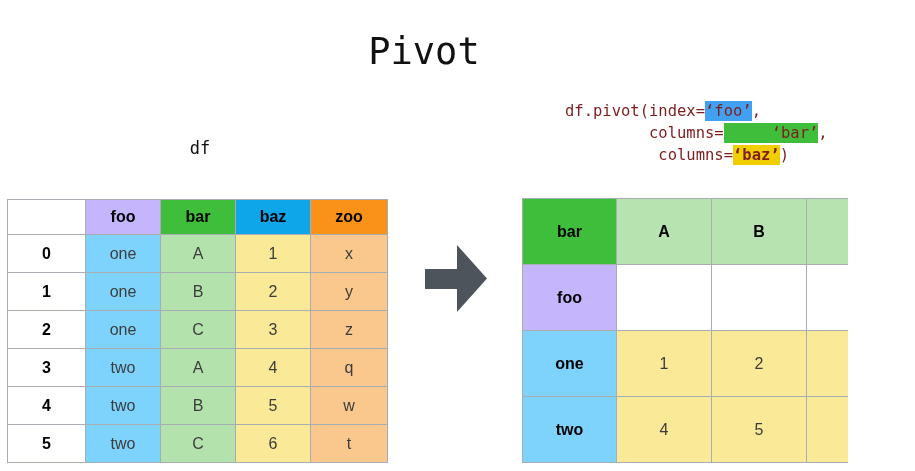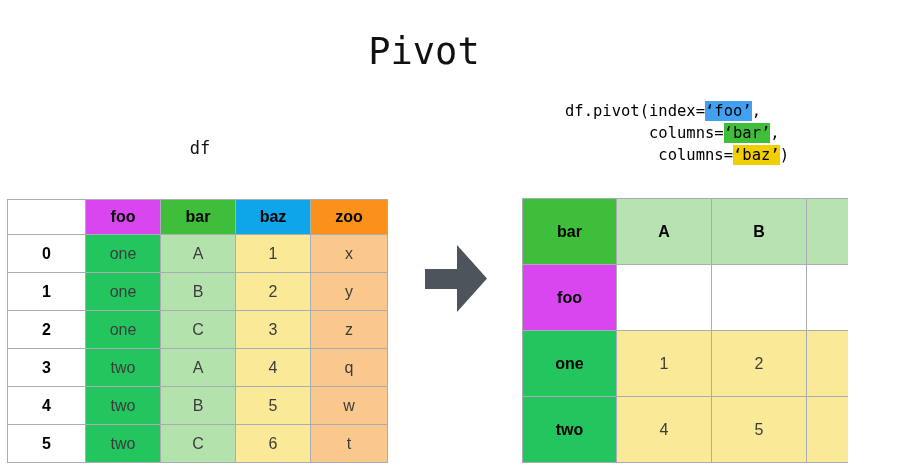--- a/index.html
+++ b/index.html
@@ -32,50 +32,50 @@
     font-size: 17px;
     color: #111111;
   }
   .code-snippet {
     position: absolute;
     left: 565px;
     top: 100px;
     font-family: "DejaVu Sans Mono", "Liberation Mono", monospace;
     font-size: 15.5px;
     line-height: 22px;
-    color: #000000;
+    color: #7f1d1d;
     white-space: pre;
   }
   .hl { padding: 1px 0; }
   .hl-blue   { background: #42A0F0; }
-  .hl-green  { background: #3FBE3C; }
-  .hl-yellow { background: #F0CE00; }
+  .hl-green  { background: #3FBE3C; padding-left: 48px; }
+  .hl-yellow { background: #F0CE00; font-weight: bold; }
 
   table { border-collapse: collapse; table-layout: fixed; position: absolute; }
   td, th {
     border: 1px solid #a7adb3;
     text-align: center;
     vertical-align: middle;
     font-size: 16px;
     padding: 0;
     overflow: hidden;
   }
 
   
   .left-table { left: 7px; top: 199px; width: 380px; }
   .left-table th { font-weight: bold; color: #000000; }
   .left-table .hrow th { height: 34px; }
   .left-table .brow td, .left-table .brow th { height: 37px; }
   .left-table td { color: #3c3c3c; }
   .bg-white  { background: #ffffff; }
-  .bg-blue   { background: #d946ef; }
+  .bg-blue   { background: #c4b5fd; }
   .bg-green  { background: #3FBE3C; }
   .bg-yellow { background: #0ea5e9; }
   .bg-orange { background: #FA921A; }
-  .bg-lblue   { background: #22c55e; }
+  .bg-lblue   { background: #7dd3fc; }
   .bg-lgreen  { background: #B4E2AC; }
   .bg-lyellow { background: #FAE996; }
   .bg-lorange { background: #FAC88C; }
 
   
   .right-table { left: 522px; top: 198px; width: 379px; }
   .right-table th { font-weight: bold; color: #000000; height: 65px; }
   .right-table td { color: #3c3c3c; height: 65px; }
   .bg-lgreen2 { background: #B7E3B1; }
 

